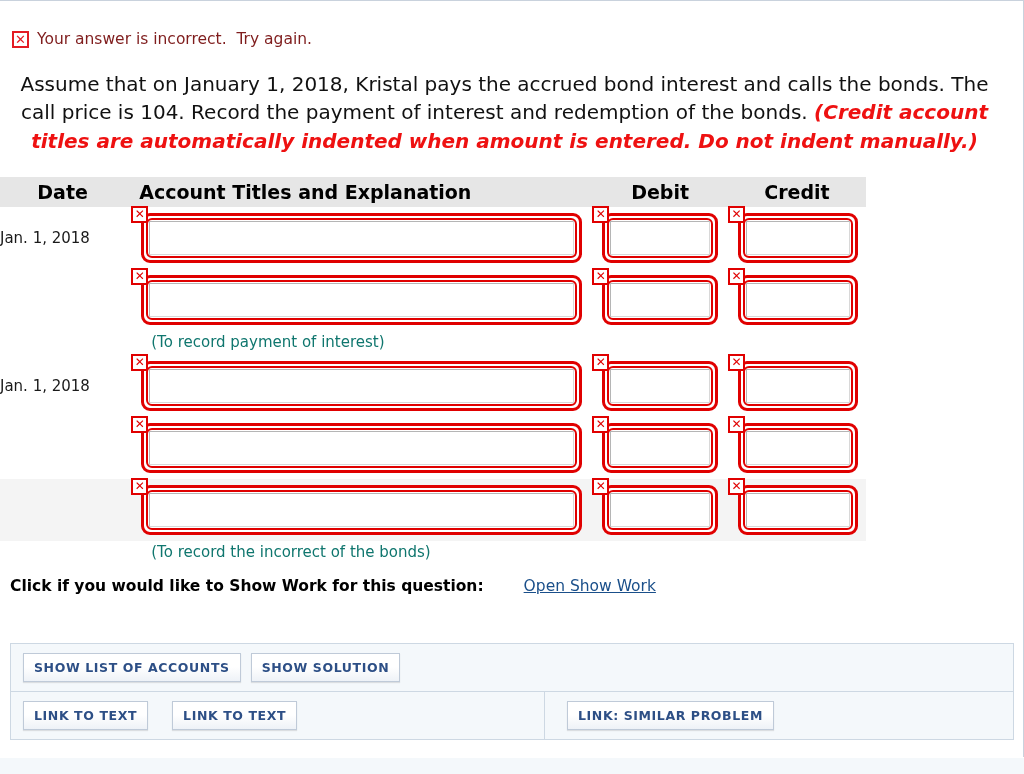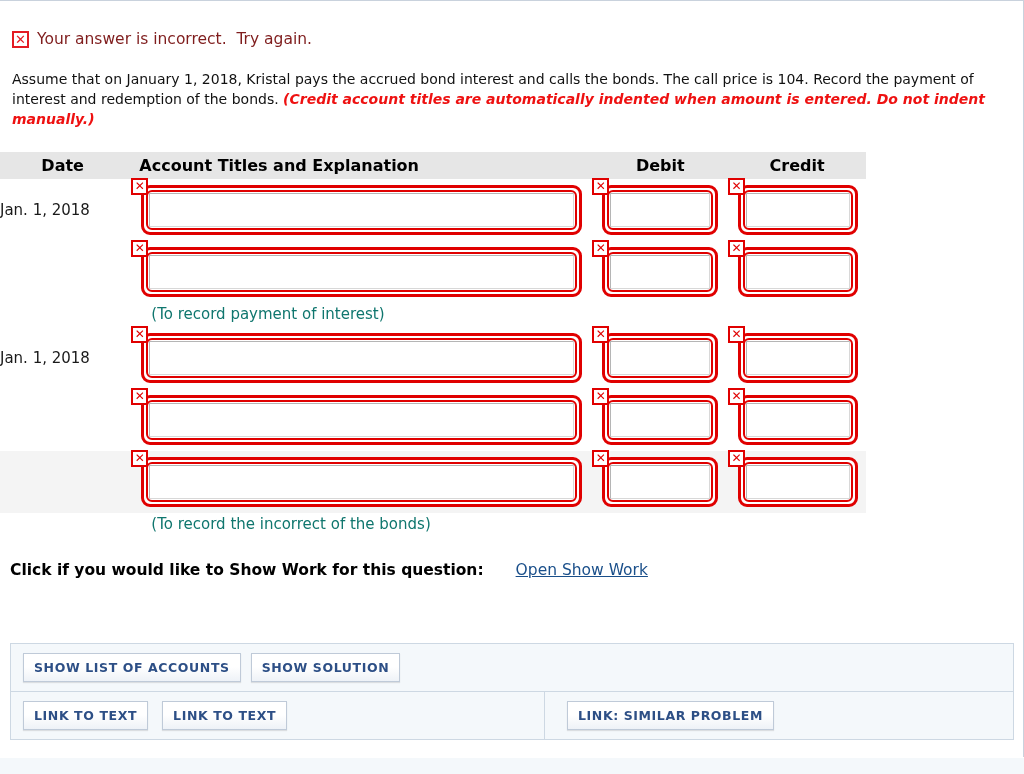--- a/index.html
+++ b/index.html
@@ -71,43 +71,44 @@
   }
   .status-text {
     font-size: 15.5px;
     color: #7f1d1d;
     white-space: pre;
   }
 
   
   .question {
     margin: 22px 12px 0 12px;
-    font-size: 14px;
+    font-size: 20px;
     line-height: 1.42;
     color: #111111;
     max-width: 985px;
+    text-align: center;
   }
   .question .hint {
     color: #ee1111;
     font-weight: bold;
     font-style: italic;
   }
 
   
   .journal {
     margin: 22px 0 0 0;
     width: 866px;
     border-collapse: collapse;
   }
   .jhead {
     background: #e6e6e6;
     height: 26px;
   }
   .jhead th {
-    font-size: 16px;
+    font-size: 19px;
     font-weight: bold;
     color: #000;
     padding: 4px 0;
     text-align: center;
   }
   .th-date   { width: 126px; }
   .th-acct   { width: 462px; text-align: left !important; padding-left: 14px !important; }
   .th-debit  { width: 138px; }
   .th-credit { width: 140px; }
 
@@ -188,22 +189,22 @@
   }
 
   .cell-acct  .field { margin-left: 16px; margin-right: 6px; }
   .cell-debit .field { margin-left: 10px; margin-right: 6px; }
   .cell-credit .field { margin-left: 10px; margin-right: 4px; }
 
   
   .showwork {
     display: flex;
     align-items: center;
-    gap: 32px;
-    margin: 24px 0 0 10px;
+    gap: 40px;
+    margin: 12px 0 0 10px;
     font-size: 15.5px;
   }
   .showwork-label {
     font-weight: bold;
     color: #000;
   }
   .showwork-link {
     color: #1a4f8a;
     text-decoration: underline;
     font-size: 15.5px;
@@ -228,21 +229,21 @@
   }
   .btn-panel-row + .btn-panel-row {
     border-top: 1px solid #cdd8e3;
   }
   .panel-cell-left {
     width: 533px;
     box-sizing: border-box;
     padding: 9px 0 9px 12px;
     display: flex;
     align-items: flex-end;
-    gap: 14px;
+    gap: 24px;
     min-height: 47px;
   }
   .panel-cell-right {
     flex: 1;
     box-sizing: border-box;
     border-left: 1px solid #cdd8e3;
     padding: 9px 0 9px 22px;
     display: flex;
     align-items: center;
     min-height: 47px;

